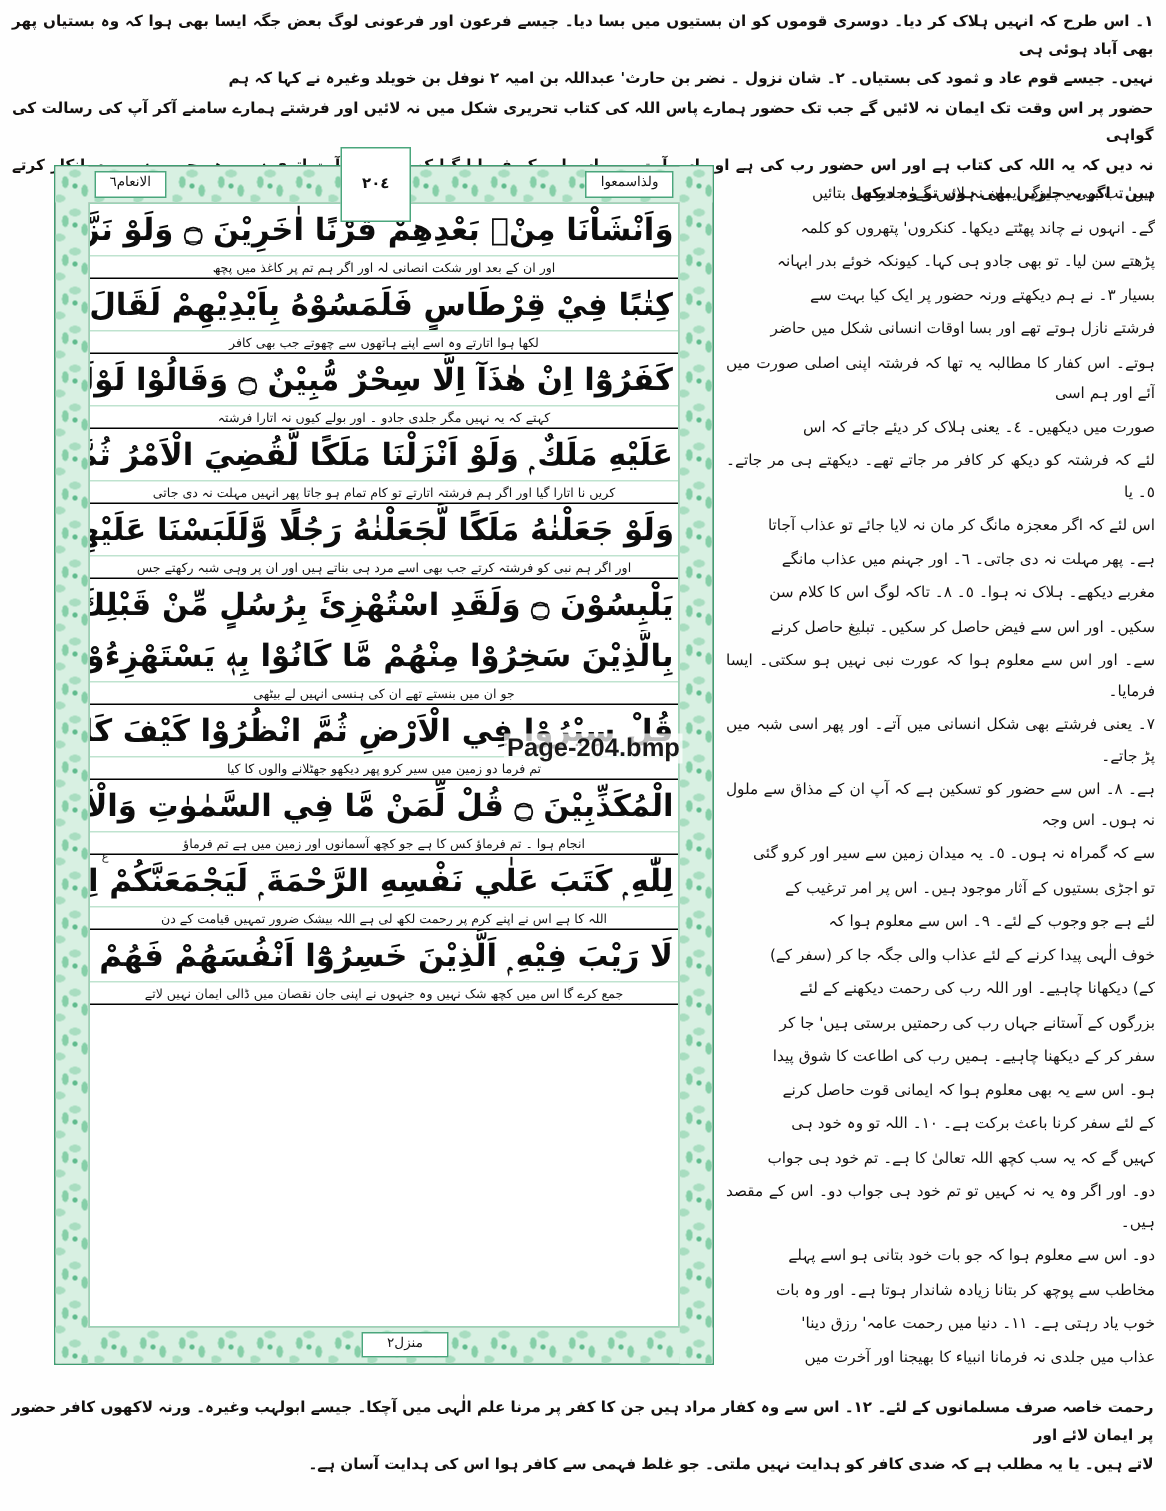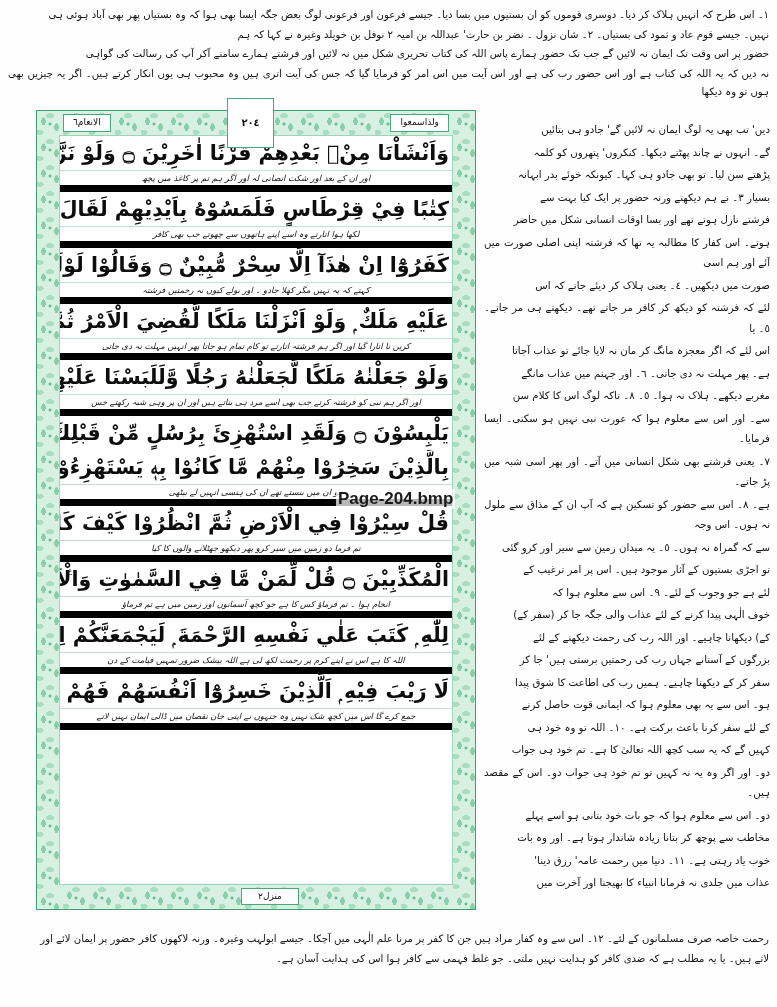--- a/index.html
+++ b/index.html
@@ -28,20 +28,21 @@
     position: absolute;
     left: 8px;
     right: 8px;
     direction: rtl;
     text-align: justify;
     color: #14110f;
     font-size: 10.1px;
     line-height: 18.6px;
     letter-spacing: 0.1px;
     font-family: "DejaVu Sans", "Liberation Sans", sans-serif;
+    font-weight: bold;
   }
   .commentary-top { top: 6px; }
   .commentary-bottom { top: 930px; }
   .commentary p { margin: 0 0 1px 0; }
 
   
   .side-column {
     position: absolute;
     top: 120px;
     left: 484px;
@@ -174,25 +175,24 @@
     direction: rtl;
     text-align: center;
     color: #141414;
     font-family: "DejaVu Sans", "Liberation Sans", sans-serif;
     font-size: 8.4px;
     line-height: 14px;
     height: 14px;
     white-space: nowrap;
     overflow: hidden;
     border-top: 1px solid #bfe3cf;
-    border-bottom: 7px solid #000000;
+    border-bottom: 1px solid #000000;
     background: #ffffff;
     padding: 0 3px;
     letter-spacing: -0.1px;
-    font-style: italic;
   }
 
   
   .ruku-marker {
     position: absolute;
     left: 2px;
     width: 16px;
     direction: rtl;
     font-size: 7.5px;
     line-height: 9px;
@@ -234,20 +234,21 @@
       <p>گے۔ انہوں نے چاند پھٹتے دیکھا۔ کنکروں' پتھروں کو کلمہ</p>
       <p>پڑھتے سن لیا۔ تو بھی جادو ہی کہا۔ کیونکہ خوئے بدر ابہانہ</p>
       <p>بسیار ٣۔ نے ہم دیکھتے ورنہ حضور پر ایک کیا بہت سے</p>
       <p>فرشتے نازل ہوتے تھے اور بسا اوقات انسانی شکل میں حاضر</p>
       <p>ہوتے۔ اس کفار کا مطالبہ یہ تھا کہ فرشتہ اپنی اصلی صورت میں آئے اور ہم اسی</p>
       <p>صورت میں دیکھیں۔ ٤۔ یعنی ہلاک کر دیئے جاتے کہ اس</p>
       <p>لئے کہ فرشتہ کو دیکھ کر کافر مر جاتے تھے۔ دیکھتے ہی مر جاتے۔ ٥۔ یا</p>
       <p>اس لئے کہ اگر معجزہ مانگ کر مان نہ لایا جائے تو عذاب آجاتا</p>
       <p>ہے۔ پھر مہلت نہ دی جاتی۔ ٦۔ اور جہنم میں عذاب مانگے</p>
       <p>مغربے دیکھے۔ ہلاک نہ ہوا۔ ٥۔ ٨۔ تاکہ لوگ اس کا کلام سن</p>
+      <p>سکیں۔ اور اس سے فیض حاصل کر سکیں۔ تبلیغ حاصل کرنے</p>
       <p>سے۔ اور اس سے معلوم ہوا کہ عورت نبی نہیں ہو سکتی۔ ایسا فرمایا۔</p>
       <p>٧۔ یعنی فرشتے بھی شکل انسانی میں آتے۔ اور پھر اسی شبہ میں پڑ جاتے۔</p>
       <p>ہے۔ ٨۔ اس سے حضور کو تسکین ہے کہ آپ ان کے مذاق سے ملول نہ ہوں۔ اس وجہ</p>
       <p>سے کہ گمراہ نہ ہوں۔ ٥۔ یہ میدان زمین سے سیر اور کرو گئی</p>
       <p>تو اجڑی بستیوں کے آثار موجود ہیں۔ اس پر امر ترغیب کے</p>
       <p>لئے ہے جو وجوب کے لئے۔ ٩۔ اس سے معلوم ہوا کہ</p>
       <p>خوف الٰہی پیدا کرنے کے لئے عذاب والی جگہ جا کر (سفر کے)</p>
       <p>کے) دیکھانا چاہیے۔ اور اللہ رب کی رحمت دیکھنے کے لئے</p>
       <p>بزرگوں کے آستانے جہاں رب کی رحمتیں برستی ہیں' جا کر</p>
       <p>سفر کر کے دیکھنا چاہیے۔ ہمیں رب کی اطاعت کا شوق پیدا</p>
@@ -278,21 +279,21 @@
         <div class="verse-row">
           <div class="arabic-line">وَاَنْشَاْنَا مِنْۢ بَعْدِهِمْ قَرْنًا اٰخَرِيْنَ ۝ وَلَوْ نَزَّلْنَا عَلَيْكَ</div>
           <div class="urdu-strip">اور ان کے بعد اور شکت انصانی لہ اور اگر ہم تم پر کاغذ میں پچھ</div>
         </div>
         <div class="verse-row">
           <div class="arabic-line">كِتٰبًا فِيْ قِرْطَاسٍ فَلَمَسُوْهُ بِاَيْدِيْهِمْ لَقَالَ الَّذِيْنَ</div>
           <div class="urdu-strip">لکھا ہوا اتارتے وہ اسے اپنے ہاتھوں سے چھوتے جب بھی کافر</div>
         </div>
         <div class="verse-row">
           <div class="arabic-line">كَفَرُوْٓا اِنْ هٰذَآ اِلَّا سِحْرٌ مُّبِيْنٌ ۝ وَقَالُوْا لَوْلَآ اُنْزِلَ</div>
-          <div class="urdu-strip">کہتے کہ یہ نہیں مگر کھلا جادو ۔ اور بولے کیوں نہ رحمتیں فرشتہ</div>
+          <div class="urdu-strip">کہتے کہ یہ نہیں مگر جلدی جادو ۔ اور بولے کیوں نہ اتارا فرشتہ</div>
         </div>
         <div class="verse-row">
           <div class="arabic-line">عَلَيْهِ مَلَكٌ ۭ وَلَوْ اَنْزَلْنَا مَلَكًا لَّقُضِيَ الْاَمْرُ ثُمَّ لَا يُنْظَرُوْنَ</div>
           <div class="urdu-strip">کریں نا اتارا گیا اور اگر ہم فرشتہ اتارتے تو کام تمام ہو جاتا پھر انہیں مہلت نہ دی جاتی</div>
         </div>
         <div class="verse-row">
           <div class="arabic-line">وَلَوْ جَعَلْنٰهُ مَلَكًا لَّجَعَلْنٰهُ رَجُلًا وَّلَلَبَسْنَا عَلَيْهِمْ مَّا</div>
           <div class="urdu-strip">اور اگر ہم نبی کو فرشتہ کرتے جب بھی اسے مرد ہی بناتے ہیں اور ان پر وہی شبہ رکھتے جس</div>
         </div>
         <div class="verse-row">

